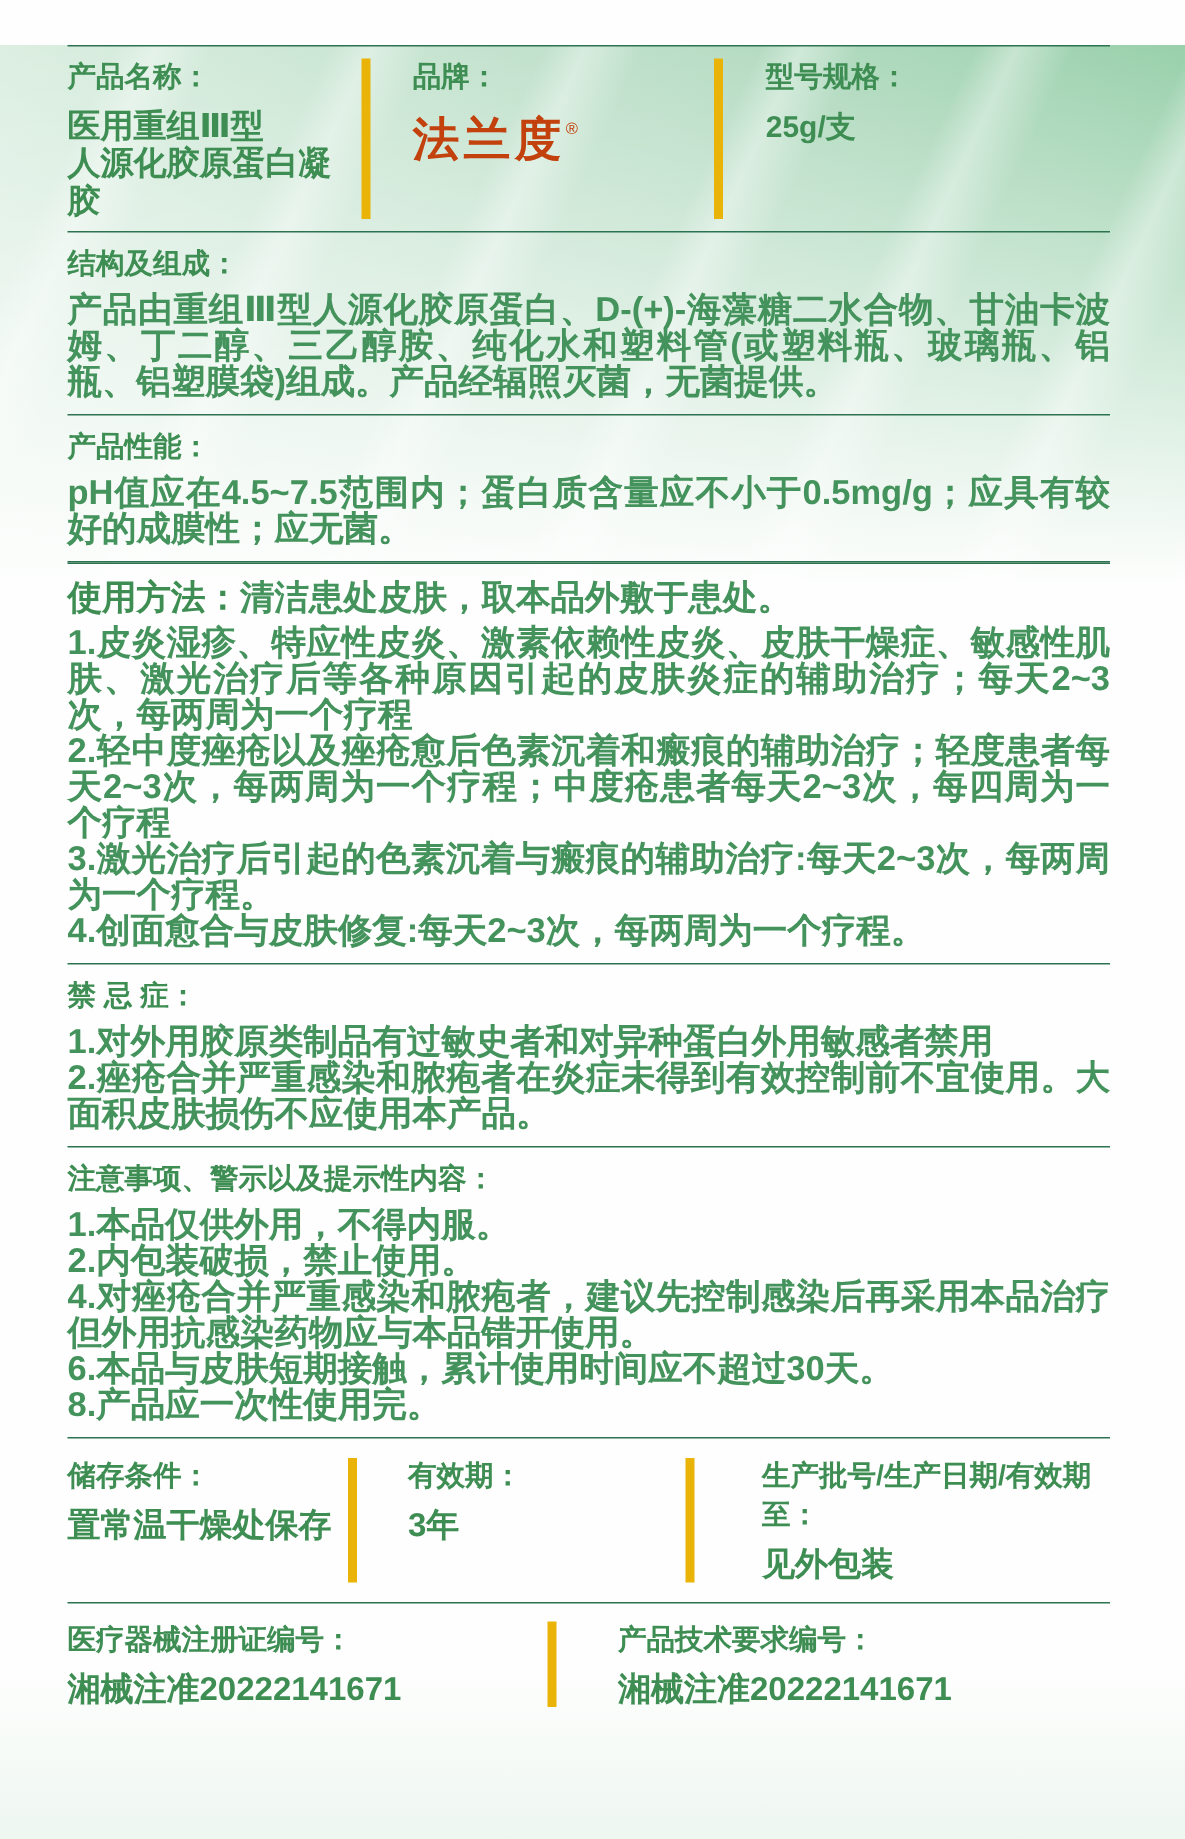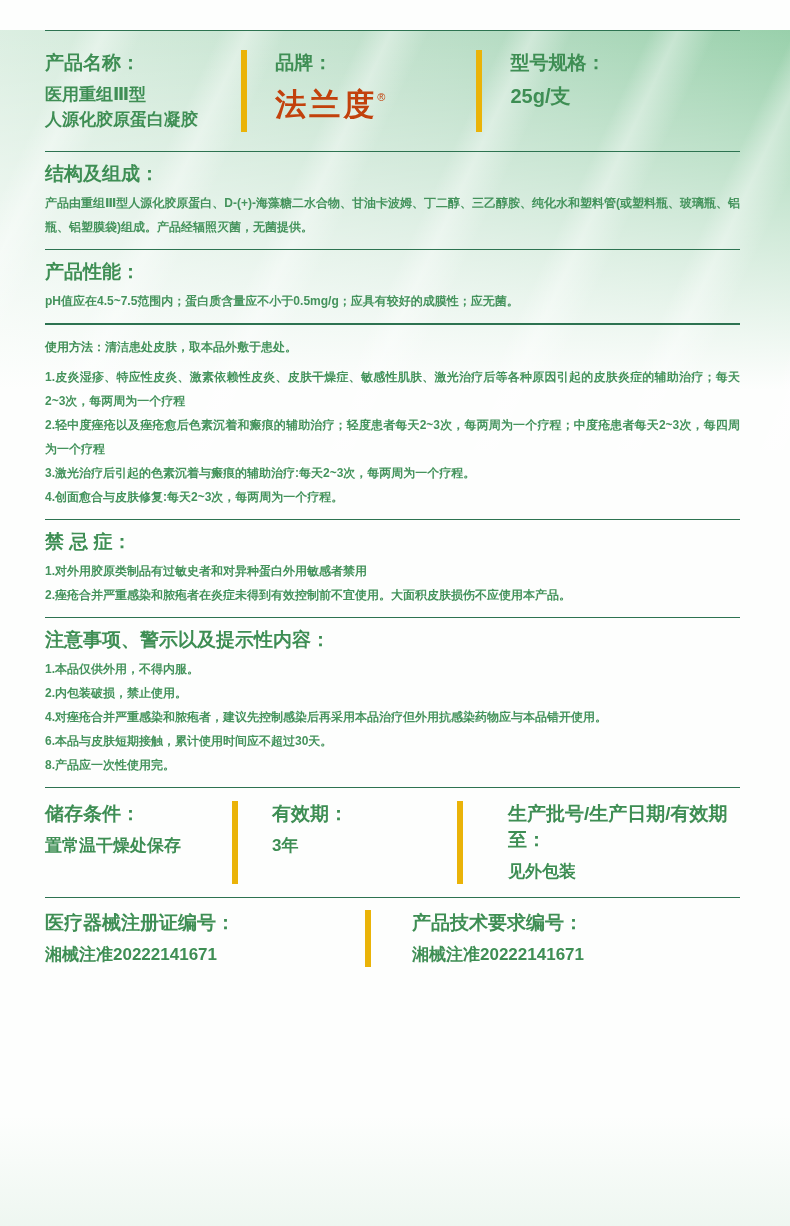--- a/index.html
+++ b/index.html
@@ -36,52 +36,52 @@
   .content { position: relative; padding: 0 50px 0 45px; }
 
   .rule {
     width: 695px; height: 0;
     border: none; border-top: 1.6px solid #2d7351;
     margin: 0;
   }
   .rule.first { margin-top: 30px; }
 
   
-  .hrow { display: flex; align-items: stretch; padding: 19px 0; }
+  .hrow { display: flex; align-items: stretch; padding: 8px 0; }
   .hrow .col { box-sizing: border-box; }
   .bl { border-left: 6px solid #eab308; }
 
   .header-row .col1 { width: 200px; }
   .header-row .col2 { width: 227px; padding-left: 28px; }
   .header-row .col3 { width: 268px; padding-left: 28px; margin-left: 12px; }
 
   .label {
     color: #3e8e54; font-weight: 700; font-size: 19px; line-height: 26px;
   }
   .value {
-    color: #3e8e54; font-weight: 600; font-size: 17px; line-height: 25px;
+    color: #3e8e54; font-weight: 600; font-size: 22px; line-height: 25px;
   }
   .hgap { height: 6px; }
 
   .brand {
     color: #c2410c; font-weight: 700; font-size: 31px; line-height: 38px;
     letter-spacing: 3px; margin-top: 2px;
   }
   .brand sup { font-size: 11px; letter-spacing: 0; vertical-align: 14px; font-weight: 400; }
 
   .spec-value { font-size: 20px; font-weight: 700; margin-top: 8px; }
 
   
   section { padding: 10px 0; }
   .sec-title {
     color: #3e8e54; font-weight: 700; font-size: 19px; line-height: 24px;
     margin: 0 0 5px 0;
   }
   .sec-body, .sec-item {
-    color: #44935c; font-weight: 600; font-size: 12px; line-height: 24px;
+    color: #44935c; font-weight: 600; font-size: 23px; line-height: 24px;
     margin: 0; text-align: justify;
   }
   .sec-title-inline { font-weight: 700; color: #3e8e54; }
 
   
   .storage-row { padding: 13px 0; }
   .storage-row .col1 { width: 187px; }
   .storage-row .col2 { width: 225px; padding-left: 34px; }
   .storage-row .col3 { width: 283px; padding-left: 45px; }
 

